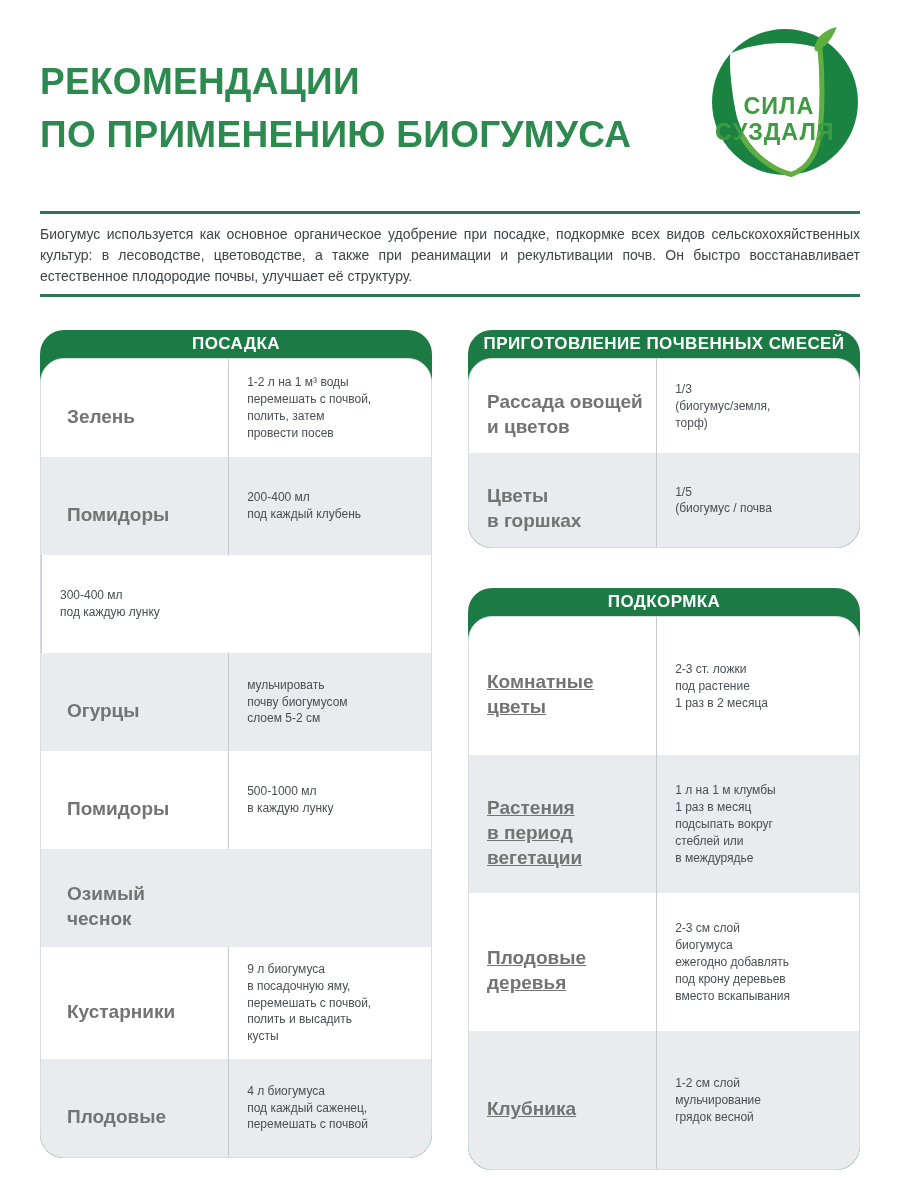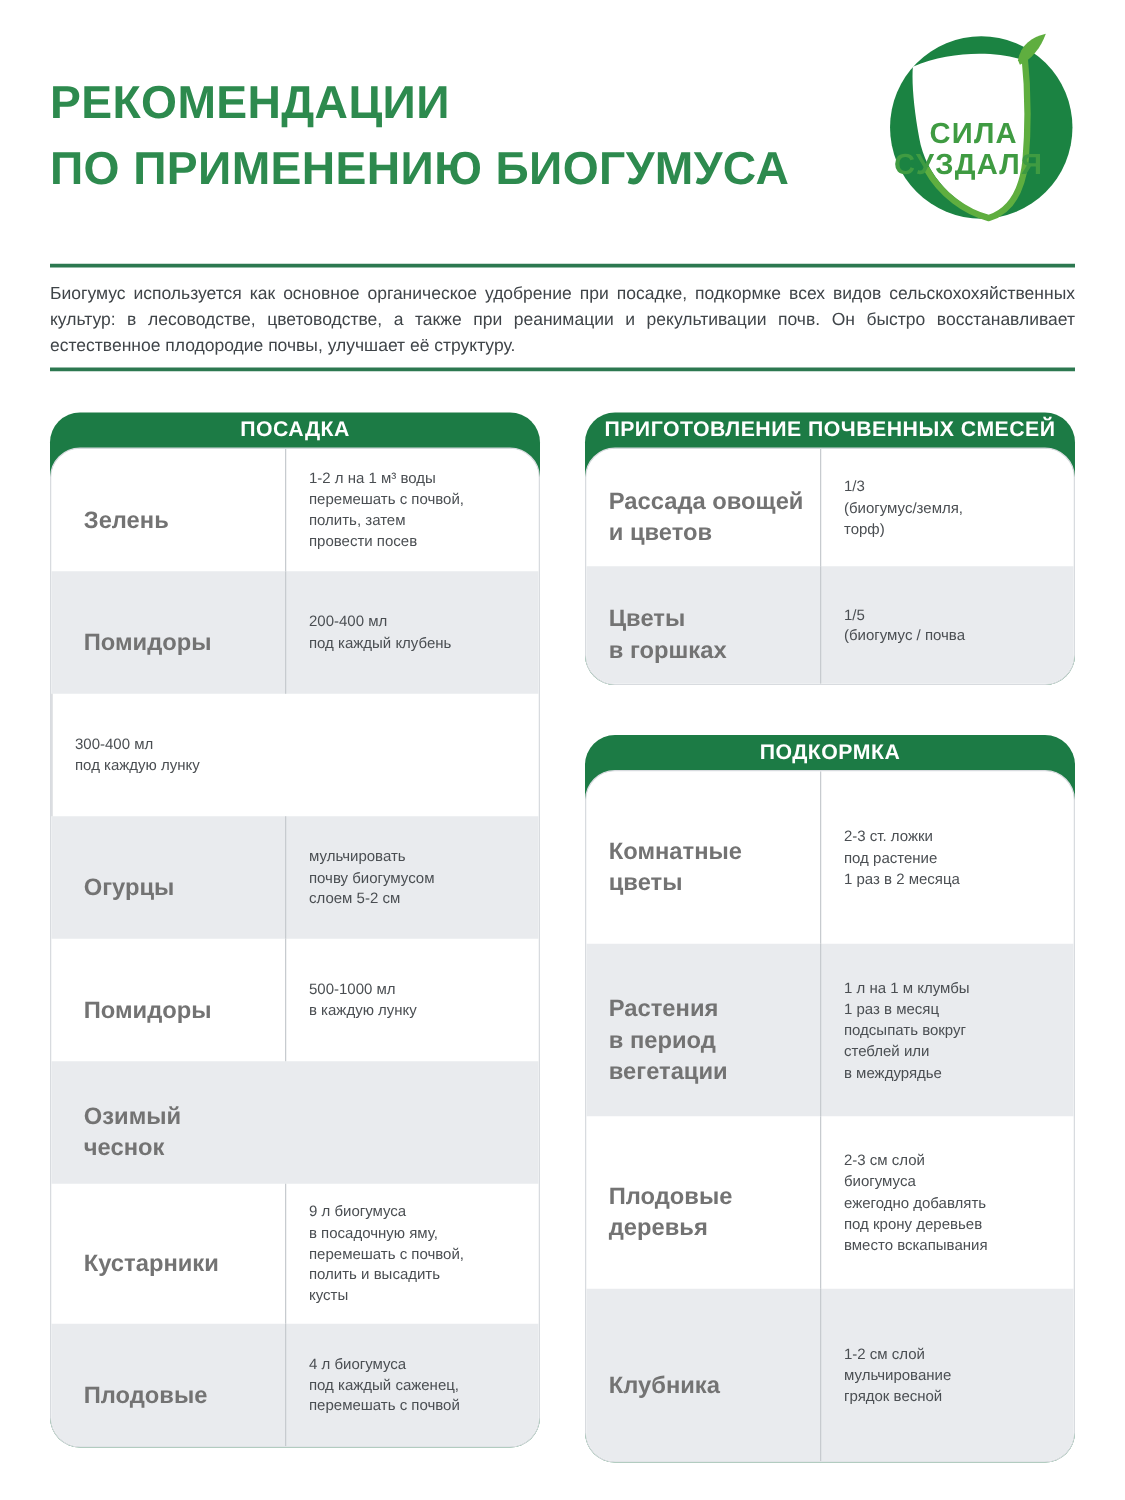--- a/index.html
+++ b/index.html
@@ -52,21 +52,21 @@
   }
   .cell-value {
     display:flex; align-items:center; border-left:1px solid #c7cbcf;
     padding:14px 10px 14px 18px; font-size:12px; color:#4a4e52;
     line-height:1.4; white-space:pre-line;
   }
   .t-posadka .row { min-height:98px; }
   .t-smesi .row { min-height:77px; }
   .t-smesi .cell-label { padding-left:18px; }
   .t-podkormka .row { min-height:138px; }
-  .t-podkormka .cell-label { padding-left:18px; }
+  .t-podkormka .cell-label { padding-left:18px;text-decoration:underline; }
 </style>
 </head>
 <body>
 
 <div class="page">
 
   <div class="header">
     <div class="page-title">РЕКОМЕНДАЦИИ
 ПО ПРИМЕНЕНИЮ БИОГУМУСА</div>
 

